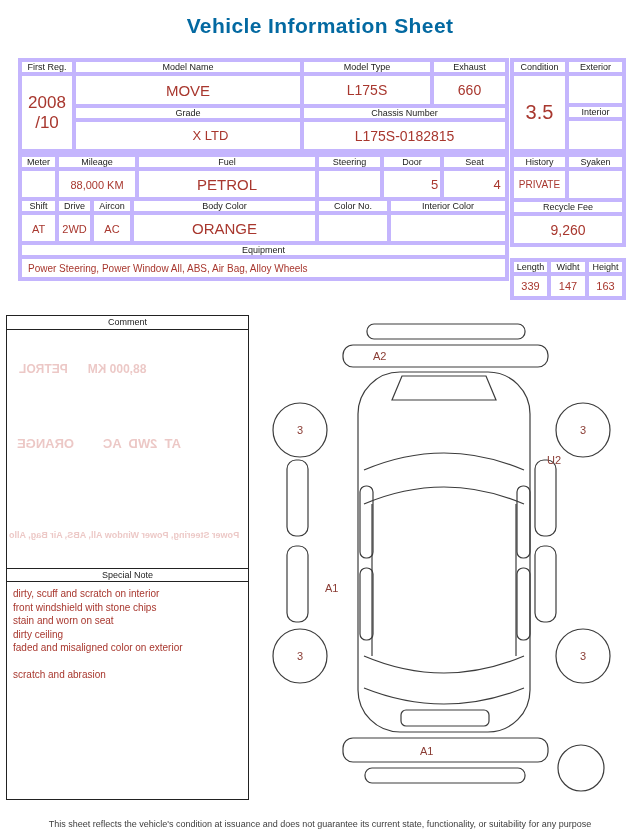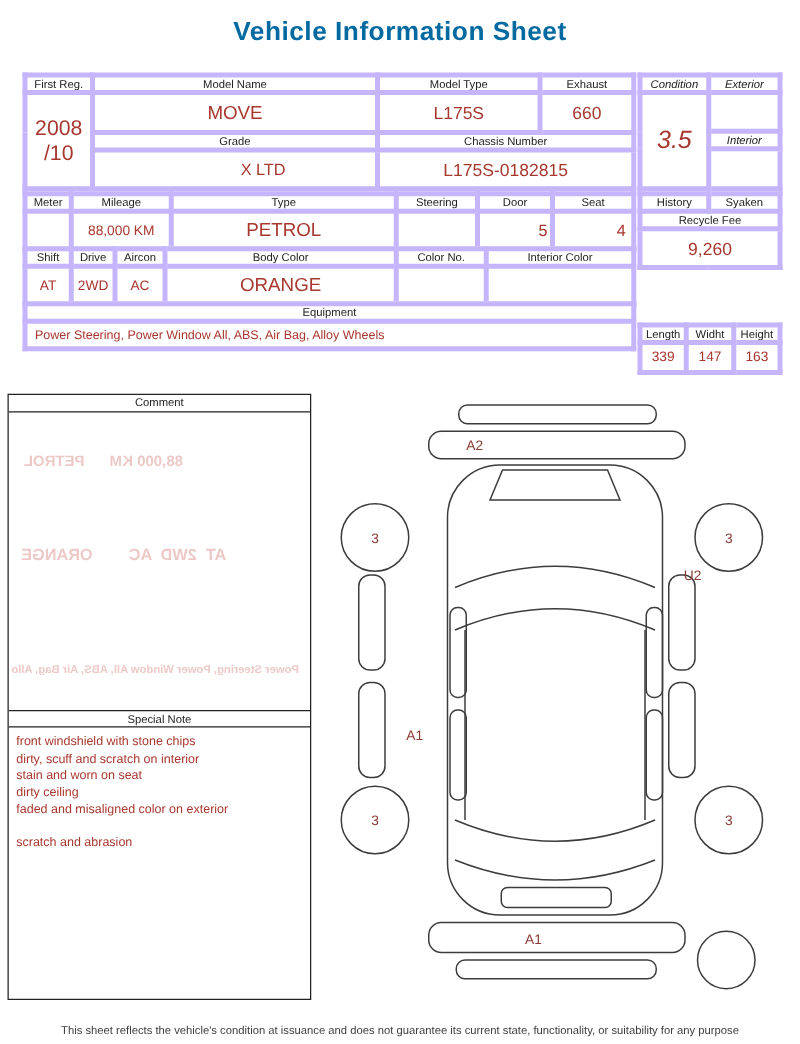--- a/index.html
+++ b/index.html
@@ -27,21 +27,21 @@
   .v15 { font-size:15px; }
   .v14 { font-size:14px; }
   .v13 { font-size:13px;padding-left:45px; }
   .v12 { font-size:11px; }
   .v11 { font-size:11px; }
   .v10 { font-size:10px; }
   .pre { white-space:pre-line; line-height:1.15; }
   .left { text-align:left; padding-left:6px; }
 
   .t1 { left:18px; top:58px; }
-  .tc { left:510px; top:58px;font-style:italic; }
+  .tc { left:510px; top:58px; }
   .t2a { left:18px; top:153px; }
   .t2b { left:18px; top:197px; }
   .t2c { left:18px; top:241px; }
   .th  { left:510px; top:153px; }
   .td3 { left:510px; top:258px; }
 
   .comment-box {
     position:absolute; left:6px; top:315px; width:243px; height:485px;
     border:1px solid #222; background:#fff;
   }
@@ -138,21 +138,21 @@
         <col style="width:80px">
         <col style="width:180px">
         <col style="width:65px">
         <col style="width:60px">
         <col style="width:65px">
       </colgroup>
     <tbody>
       <tr class="rh14">
         <td class="hdr">Meter</td>
         <td class="hdr">Mileage</td>
-        <td class="hdr">Type</td>
+        <td class="hdr">Fuel</td>
         <td class="hdr">Steering</td>
         <td class="hdr">Door</td>
         <td class="hdr">Seat</td>
       </tr>
       <tr class="rv31">
         <td class="val v11"></td>
         <td class="val v11">88,000 KM</td>
         <td class="val v15">PETROL</td>
         <td class="val v12"></td>
         <td class="val v13">5</td>
@@ -206,20 +206,24 @@
 
   <table class="th">
     <colgroup>
         <col style="width:55px">
         <col style="width:57px">
       </colgroup>
     <tbody>
       <tr class="rh14">
         <td class="hdr">History</td>
         <td class="hdr">Syaken</td>
+      </tr>
+      <tr class="rv31">
+        <td class="val v10">PRIVATE</td>
+        <td class="val v10"></td>
       </tr>
       <tr class="rh13">
         <td colspan="2" class="hdr">Recycle Fee</td>
       </tr>
       <tr class="rv31">
         <td colspan="2" class="val v14">9,260</td>
       </tr>
     </tbody>
   </table>
 
@@ -245,22 +249,22 @@
 
   <div class="comment-box">
     <div class="box-hdr">Comment</div>
     <div class="comment-area">
       <div class="ghost g1">88,000 KM      PETROL</div>
       <div class="ghost g2">AT  2WD  AC        ORANGE</div>
       <div class="ghost g3">Power Steering, Power Window All, ABS, Air Bag, Allo</div>
     </div>
     <div class="box-hdr sn-hdr">Special Note</div>
     <div class="notes">
+      <div class="note-line">dirty, scuff and scratch on interior</div>
       <div class="note-line">front windshield with stone chips</div>
-      <div class="note-line">dirty, scuff and scratch on interior</div>
       <div class="note-line">stain and worn on seat</div>
       <div class="note-line">dirty ceiling</div>
       <div class="note-line">faded and misaligned color on exterior</div>
       <div class="note-line"></div>
       <div class="note-line">scratch and abrasion</div>
     </div>
   </div>
 
   <div class="diagram">
     <svg viewBox="0 0 365 484" width="365" height="484">

